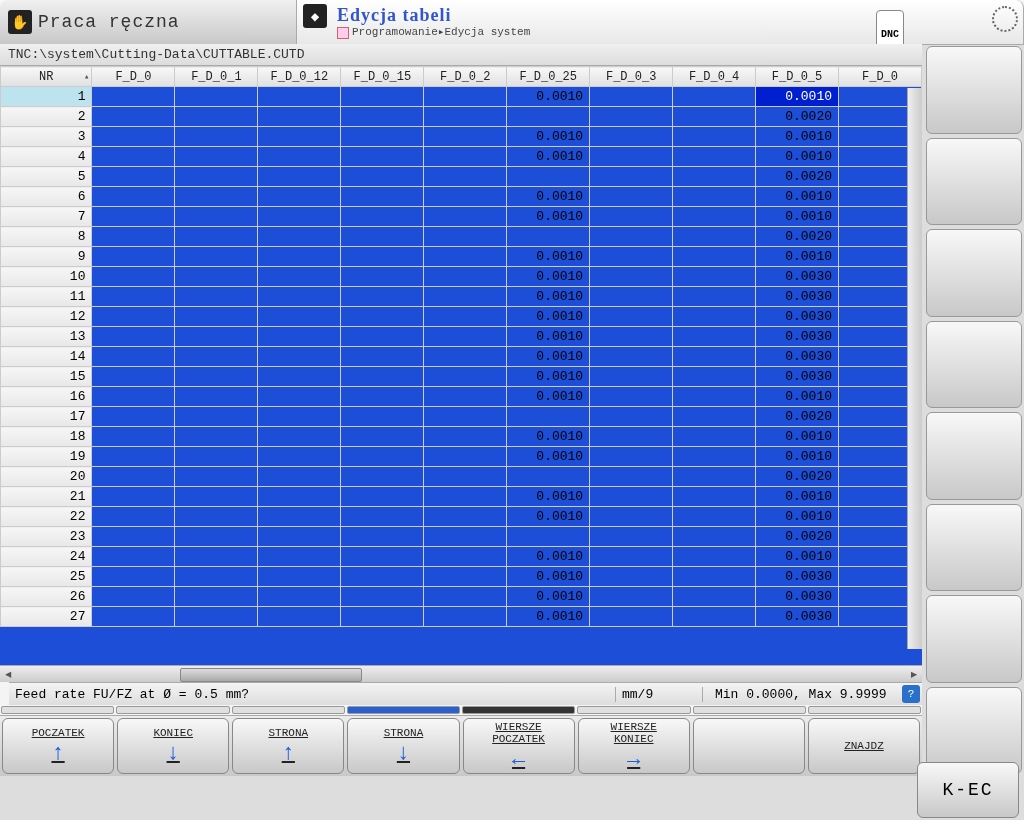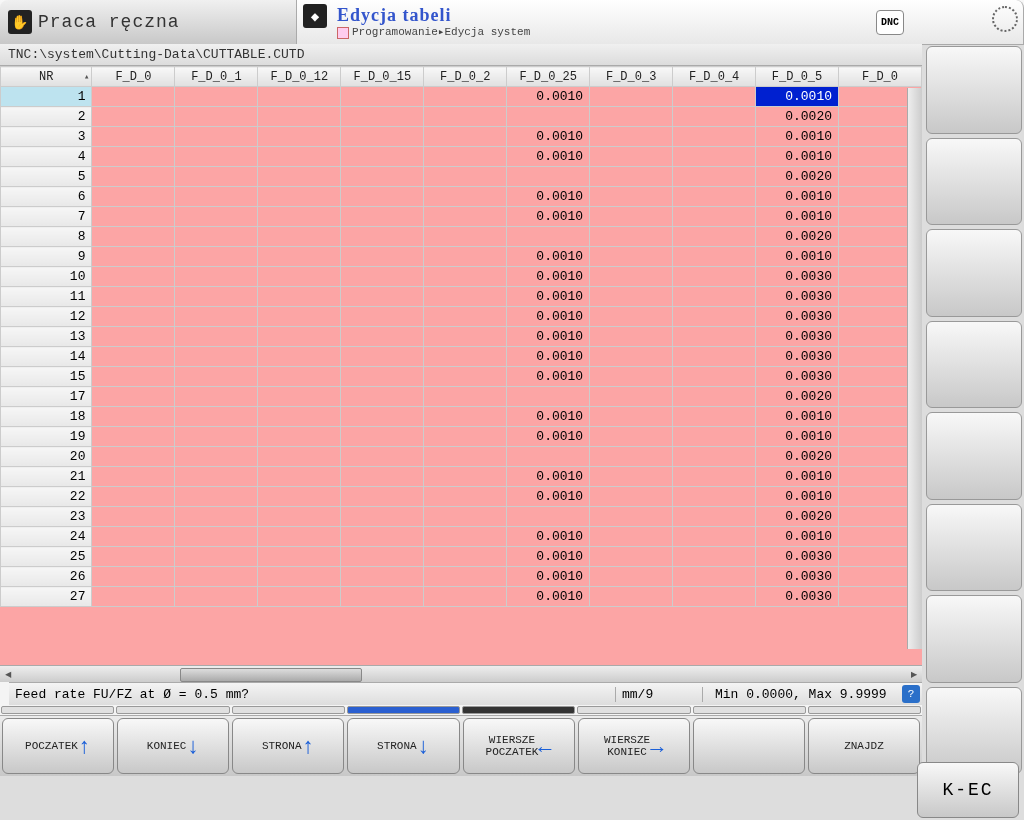--- a/index.html
+++ b/index.html
@@ -5,27 +5,27 @@
 html,body{margin:0;padding:0;width:1024px;height:820px;overflow:hidden;font-family:"Courier New",monospace;background:#ddd;}
 .top-bar{height:44px;display:flex;align-items:stretch;background:linear-gradient(#f8f8f8,#d8d8d8);border-bottom:1px solid #aaa;}
 .tab{display:flex;align-items:center;padding:2px 8px;border-right:1px solid #aaa;position:relative;}
 .tab.left{width:280px;background:linear-gradient(#f0f0f0,#c8c8c8);border-radius:8px 0 0 0;}
 .tab.right{flex:1;background:linear-gradient(#fff,#e8e8e8);border-radius:0 8px 0 0;flex-direction:column;align-items:flex-start;justify-content:center;padding-left:40px;}
 .tab.right .title{font-size:18px;color:#3355cc;font-weight:bold;letter-spacing:1px;font-family:Liberation Serif, serif;}
 .tab.right .bc{font-size:11px;color:#444;margin-top:-1px;}
 .tab .ticon{width:24px;height:24px;background:#222;color:#fff;display:flex;align-items:center;justify-content:center;border-radius:3px;margin-right:6px;font-size:14px;}
 .tab.right .ticon{position:absolute;left:6px;top:4px;}
 .tab.left .title{font-size:18px;color:#333;letter-spacing:1px;}
-.dnc{position:absolute;right:120px;top:10px;background:#fff;border:1px solid #888;border-radius:4px;padding:6px 4px;font-size:10px;font-weight:bold;}
+.dnc{position:absolute;right:120px;top:10px;background:#fff;border:1px solid #888;border-radius:4px;padding:18px 4px;font-size:10px;font-weight:bold;}
 .clock{position:absolute;right:6px;top:6px;width:22px;height:22px;border:2px dotted #666;border-radius:50%;}
 .right-col{position:absolute;right:0;top:44px;width:100px;height:732px;display:flex;flex-direction:column;}
 .rbtn{flex:1;margin:2px;background:linear-gradient(#f8f8f8,#c8c8c8);border:1px solid #999;border-radius:6px;}
 .main{position:absolute;left:0;top:44px;width:922px;height:732px;background:#f4f4f4;display:flex;flex-direction:column;}
 .path{padding:3px 8px;font-size:13px;color:#333;border-bottom:1px solid #aaa;background:linear-gradient(#f0f0f0,#dcdcdc);}
-.grid-wrap{flex:1;overflow:hidden;position:relative;background:#fca5a5;}
+.grid-wrap{flex:1;overflow:hidden;position:relative;background:#1d4ed8;}
 table{border-collapse:collapse;width:100%;font-size:13px;}
 th,td{border:1px solid #ccc;padding:1px 4px;height:20px;box-sizing:border-box;}
 th{background:linear-gradient(#f8f8f8,#e0e0e0);font-weight:normal;color:#222;font-size:12px;text-align:center;position:relative;}
 th.nr{width:86px;}
 th.c{width:78px;}
 td.nr{text-align:right;background:linear-gradient(#f6f6f6,#e8e8e8);padding-right:6px;}
 td.v{text-align:right;padding-right:6px;}
 tr.sel td.nr{background:#bde3ef;}
 td.selcell{background:#0020d0;color:#fff;}
 .hsbar{height:16px;background:linear-gradient(#eee,#ccc);border-top:1px solid #aaa;position:relative;}
@@ -37,21 +37,21 @@
 .status{display:flex;align-items:center;background:linear-gradient(#f4f4f4,#ddd);border-top:1px solid #aaa;height:22px;font-size:13px;margin-left:9px;}
 .status .s1{width:600px;padding-left:6px;border-right:1px solid #aaa;}
 .status .s2{width:80px;padding-left:6px;border-right:1px solid #aaa;}
 .status .s3{flex:1;padding-left:12px;}
 .status .help{width:18px;height:18px;background:#2a6fc9;color:#fff;border-radius:3px;display:flex;align-items:center;justify-content:center;font-size:11px;margin-right:2px;}
 .segbar{height:10px;display:flex;}
 .seg{flex:1;margin:1px;border:1px solid #999;border-radius:2px;background:#e0e0e0;}
 .seg.act{background:#2a5fd0;}
 .seg.act2{background:#333;}
 .softkeys{height:56px;display:flex;padding:2px;gap:3px;background:linear-gradient(#ececec,#c8c8c8);border-top:1px solid #aaa;}
-.sk{flex:1;background:linear-gradient(#f8f8f8,#c8c8c8);border:1px solid #888;border-radius:6px;display:flex;flex-direction:row;align-items:center;justify-content:center;font-size:11px;color:#222;position:relative;}
+.sk{flex:1;background:linear-gradient(#f8f8f8,#c8c8c8);border:1px solid #888;border-radius:6px;display:flex;flex-direction:column;align-items:center;justify-content:center;font-size:11px;color:#222;position:relative;text-decoration:underline;}
 .sk .lbl{line-height:12px;text-align:center;}
 .sk .arrow{font-size:22px;color:#1a5fd8;font-weight:bold;margin-top:2px;}
 .kec{width:100px;position:absolute;right:5px;bottom:2px;height:54px;background:linear-gradient(#f8f8f8,#c8c8c8);border:1px solid #888;border-radius:6px;display:flex;align-items:center;justify-content:center;font-size:18px;letter-spacing:2px;}
 th .sort{font-size:9px;position:absolute;right:2px;top:4px;color:#555;}
 .bc .home{display:inline-block;width:10px;height:10px;border:1px solid #c66;background:#fce;vertical-align:middle;margin-right:3px;}
 </style>
 </head>
 <body>
 
 <div class="top-bar">
@@ -285,20 +285,33 @@
             <td class="nr">15</td>
             <td class="v"></td>
             <td class="v"></td>
             <td class="v"></td>
             <td class="v"></td>
             <td class="v"></td>
             <td class="v">0.0010</td>
             <td class="v"></td>
             <td class="v"></td>
             <td class="v">0.0030</td>
+            <td class="v"></td>
+          </tr>
+          <tr>
+            <td class="nr">16</td>
+            <td class="v"></td>
+            <td class="v"></td>
+            <td class="v"></td>
+            <td class="v"></td>
+            <td class="v"></td>
+            <td class="v">0.0010</td>
+            <td class="v"></td>
+            <td class="v"></td>
+            <td class="v">0.0010</td>
             <td class="v"></td>
           </tr>
           <tr>
             <td class="nr">17</td>
             <td class="v"></td>
             <td class="v"></td>
             <td class="v"></td>
             <td class="v"></td>
             <td class="v"></td>
             <td class="v"></td>

